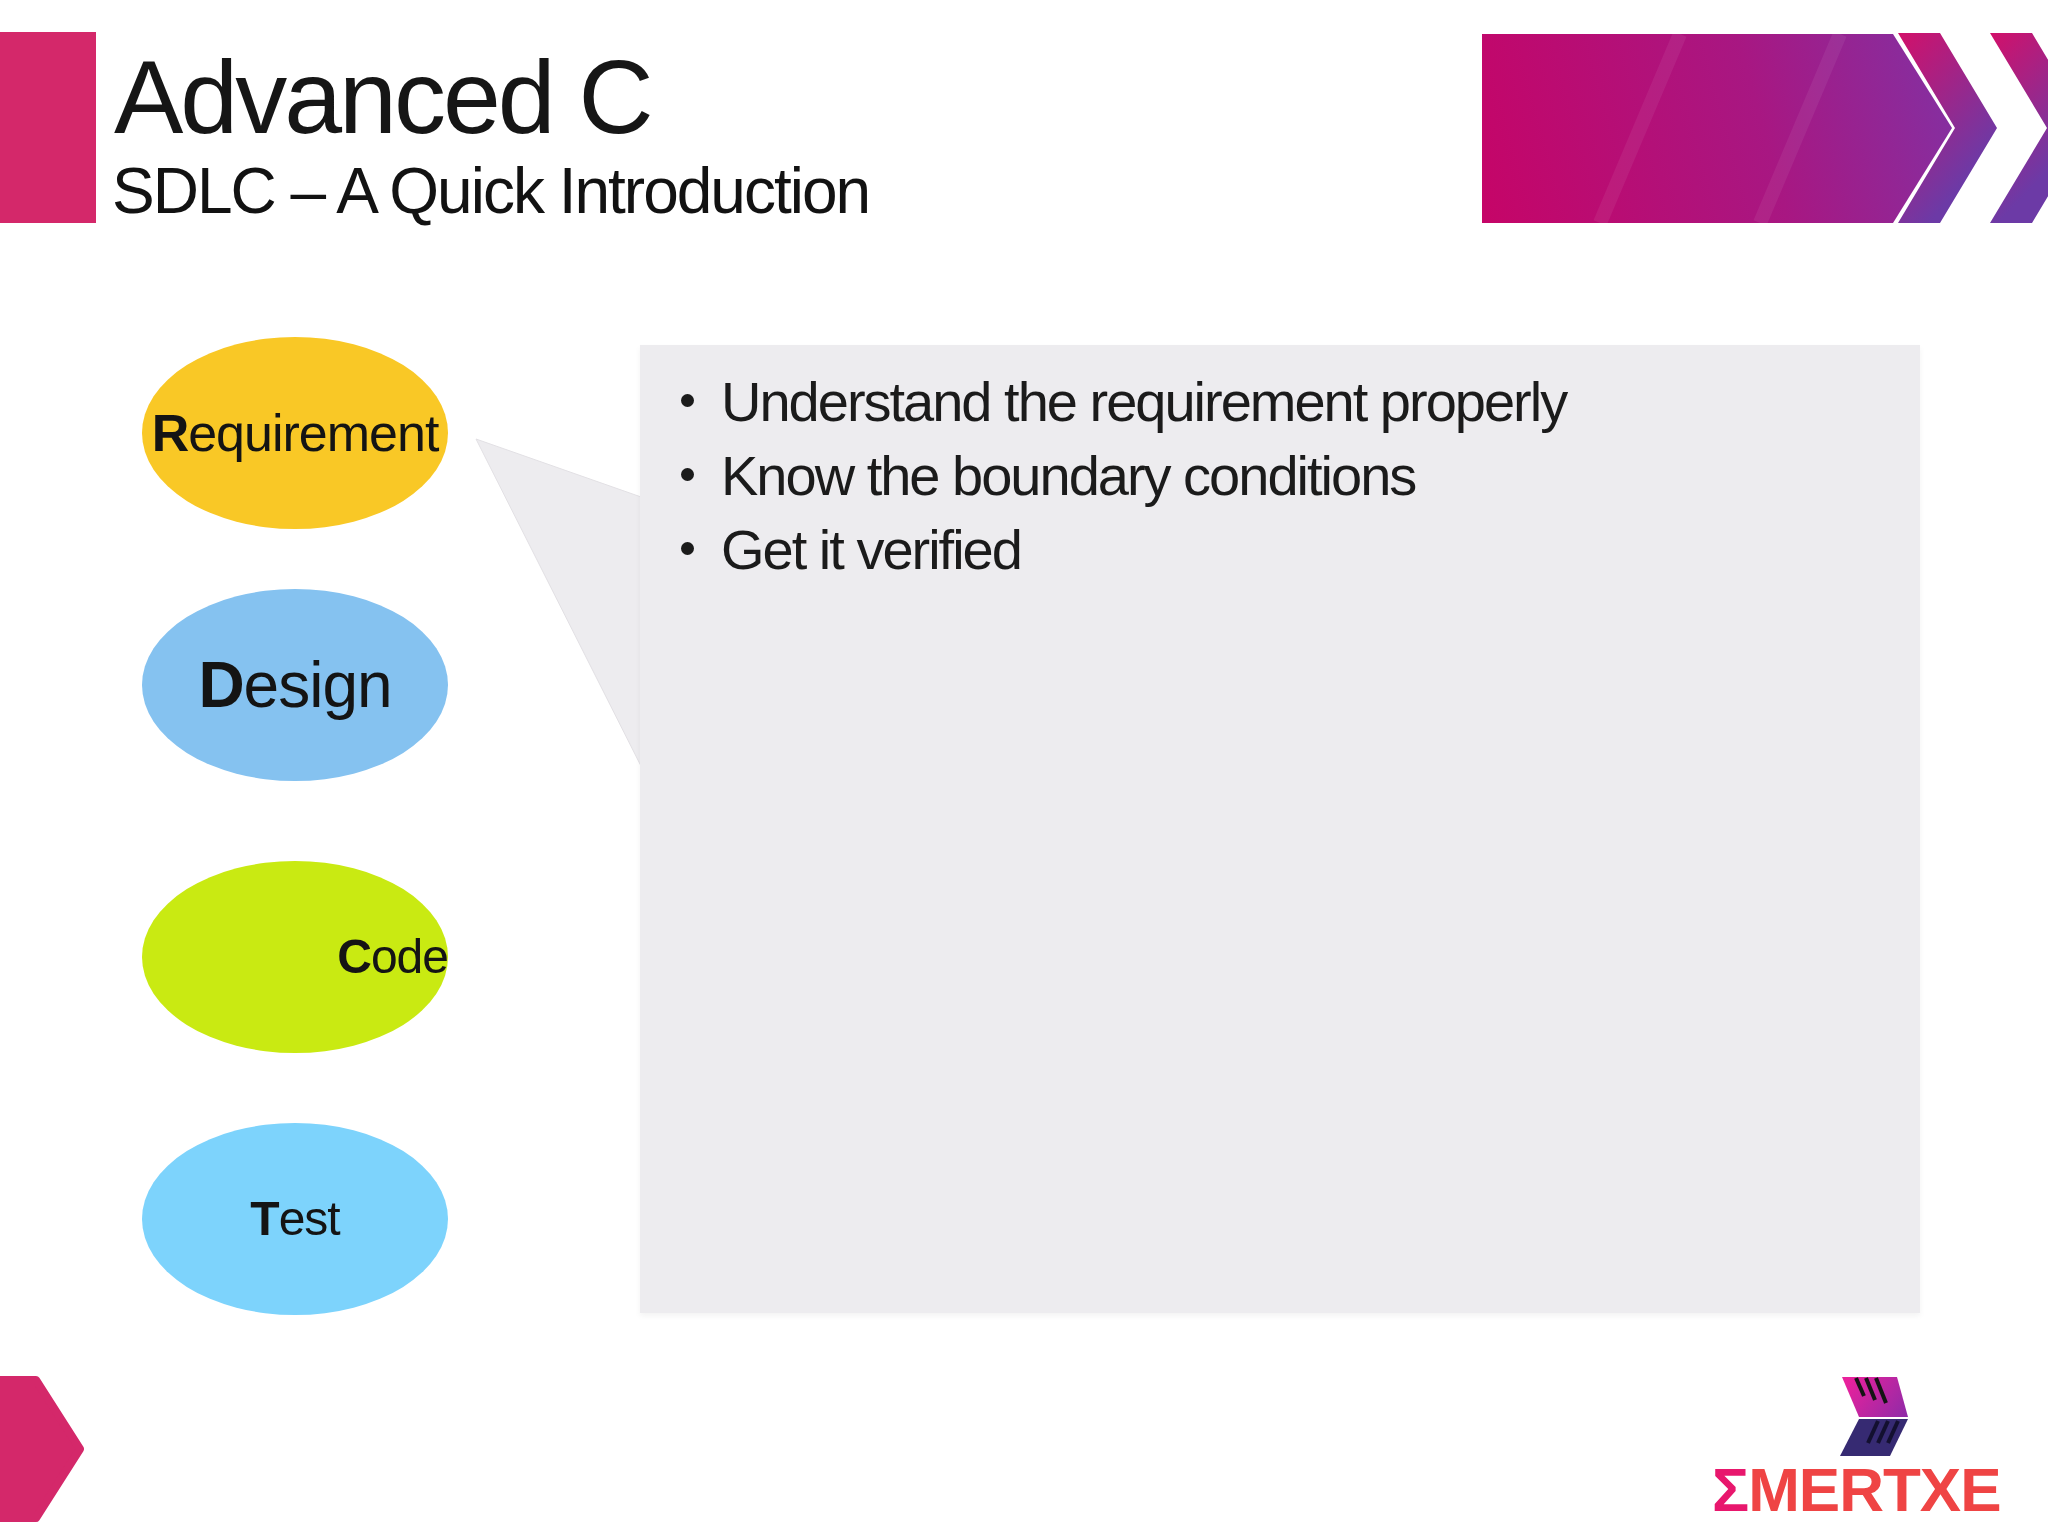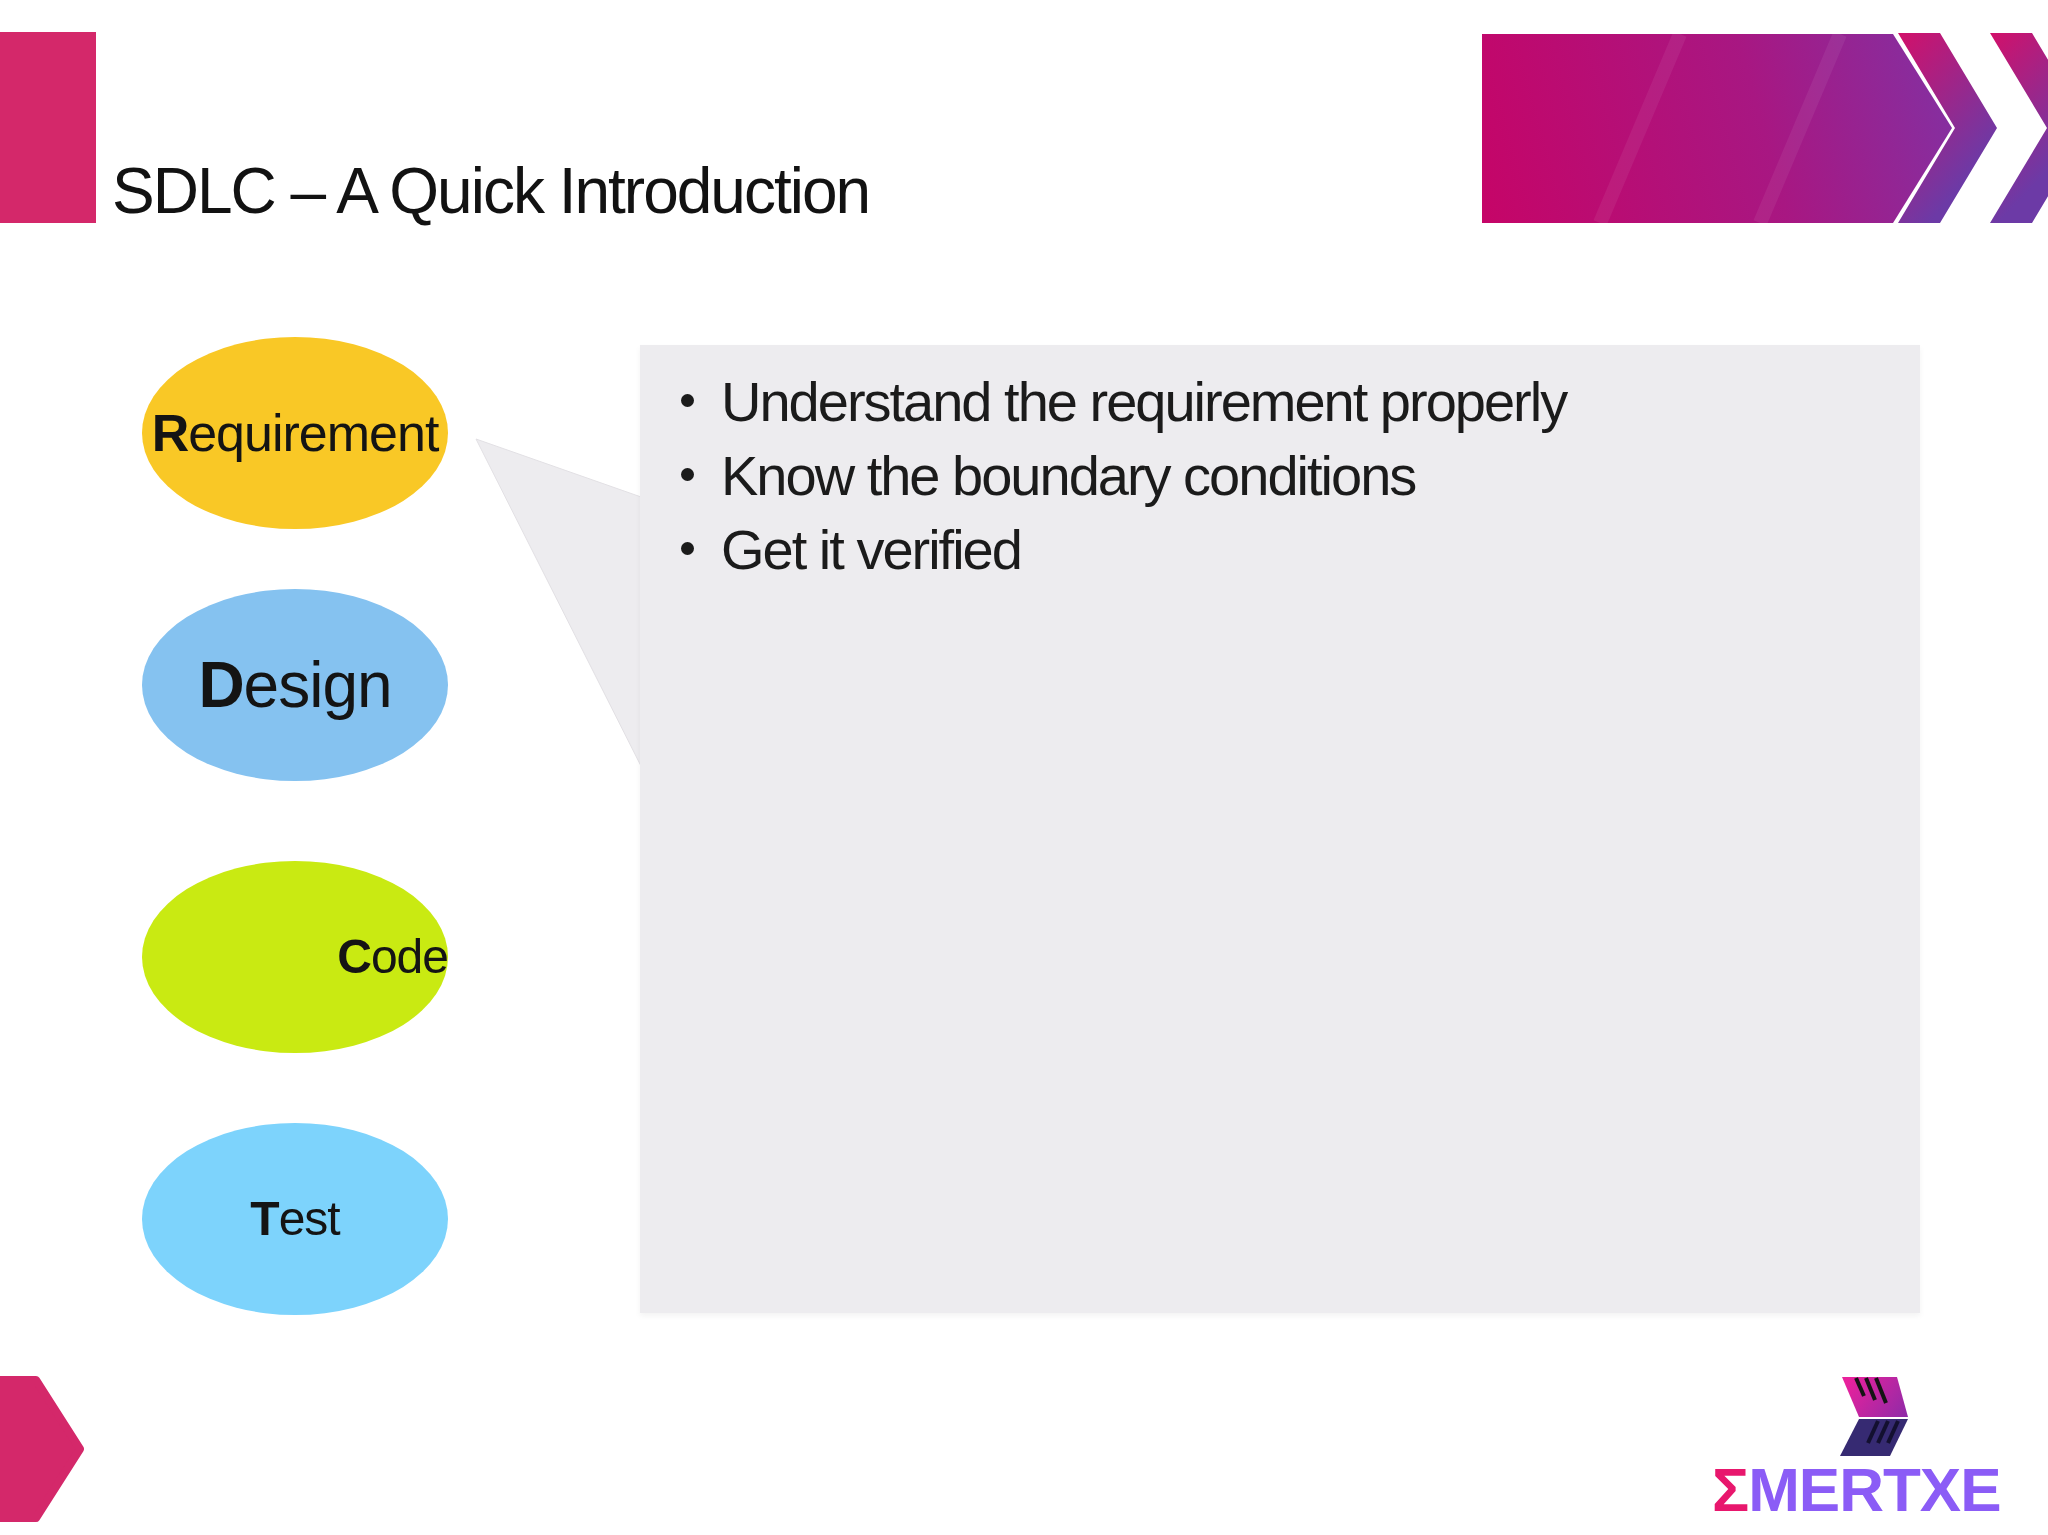--- a/index.html
+++ b/index.html
@@ -58,21 +58,21 @@
     width:13px;height:13px;border-radius:50%;
     background:#1b1b1b;
   }
 
   .logo-text{
     position:absolute;left:1712px;top:1459px;
     font-size:62px;font-weight:bold;line-height:1;letter-spacing:-1px;
     white-space:nowrap;
   }
   .logo-text .sigma{color:#E8176D;}
-  .logo-text .brand{color:#8b5cf6;}
+  .logo-text .brand{color:#ef4444;}
 </style>
 </head>
 <body>
 
 <div class="slide">
 
   <svg class="decor" viewBox="0 0 2048 1535">
     <defs>
       <linearGradient id="gradBanner" gradientUnits="userSpaceOnUse" x1="1482" y1="200" x2="1990" y2="60">
         <stop offset="0" stop-color="#C50568"></stop>
@@ -115,20 +115,21 @@
       </g>
       <g stroke="#131030" stroke-width="4">
         <line x1="1878" y1="1421" x2="1868" y2="1443"></line>
         <line x1="1888" y1="1421" x2="1878" y2="1443"></line>
         <line x1="1898" y1="1421" x2="1888" y2="1443"></line>
       </g>
     </g>
   </svg>
 
   <div class="accent-bar"></div>
+  <div class="title">Advanced C</div>
   <div class="subtitle">SDLC – A Quick Introduction</div>
 
   <div class="stage s0" style="background: rgb(249, 200, 38);">
     <span class="stage-label"><b>R</b><span>equirement</span></span>
   </div>
   <div class="stage s1" style="background: rgb(133, 194, 240);">
     <span class="stage-label"><b>D</b><span>esign</span></span>
   </div>
   <div class="stage s2" style="background: rgb(201, 234, 18); justify-content: flex-end;">
     <span class="stage-label"><b>C</b><span>ode</span></span>

